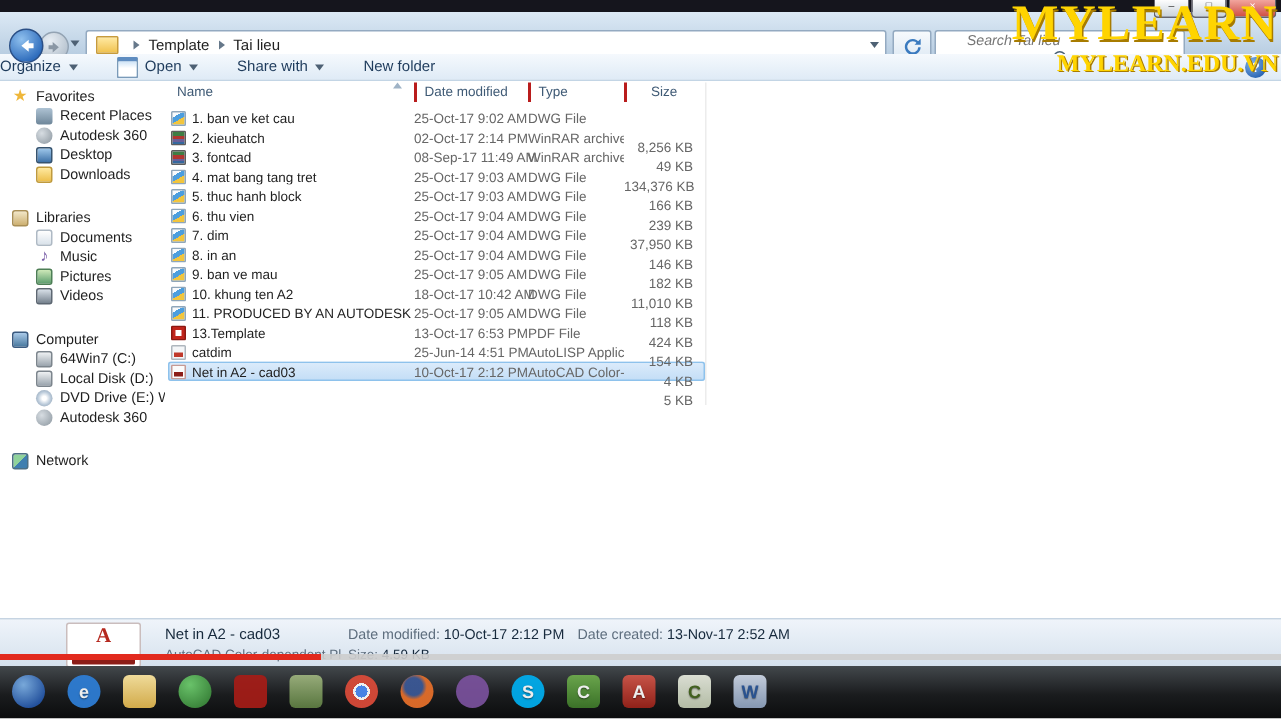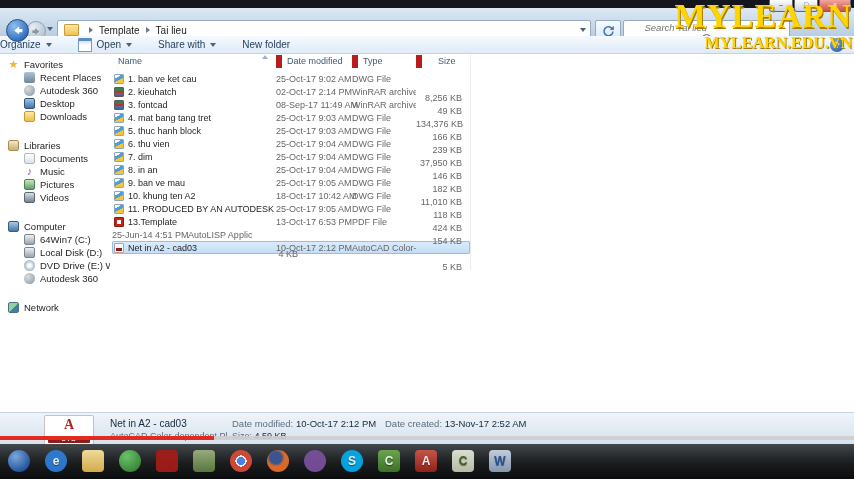--- a/index.html
+++ b/index.html
@@ -66,21 +66,21 @@
   .ic-music::before{content:"♪";color:#7a5fa8;}
   .ic-pictures{background:linear-gradient(#cde8b8,#5d9e6e);border:1px solid #4d7e55;box-sizing:border-box;}
   .ic-videos{background:linear-gradient(#d8e0e8,#76828e);border:1px solid #5d6772;box-sizing:border-box;}
   .ic-computer{background:linear-gradient(#a9c9e8,#49799f);border:1px solid #3a5a80;box-sizing:border-box;}
   .ic-drive{background:linear-gradient(#eef1f3,#9aa4ad);border:1px solid #7c858d;box-sizing:border-box;border-radius:2px;}
   .ic-dvd{background:radial-gradient(circle,#ffffff 18%,#b9c9d9 55%,#8294a6);border-radius:50%;}
   .ic-network{background:linear-gradient(135deg,#8fd39b 50%,#3f7fb0 50%);border:1px solid #4c6f84;box-sizing:border-box;}
   
   .flist{position:absolute;left:112px;top:55px;width:358px;}
   .fl-header{display:flex;height:13px;align-items:center;font-size:9px;color:#3f5a75;position:relative;}
-  .fl-header .hc{box-sizing:border-box;height:13px;line-height:13px;border-left:6px solid #b91c1c;padding-left:5px;}
+  .fl-header .hc{box-sizing:border-box;height:13px;line-height:13px;border-left:2px solid #b91c1c;padding-left:5px;}
   .fl-header .hc:first-child{border-left:none;padding-left:6px;}
   .hc.h-name{width:164px;}
   .hc.h-date{width:76px;}
   .hc.h-type{width:64px;}
   .hc.h-size{width:52px;padding-left:16px;}
   .sort-up{position:absolute;left:150px;top:0;width:0;height:0;border-left:3px solid transparent;border-right:3px solid transparent;border-bottom:4px solid #9fb3c6;}
   .fl-rows{padding-top:4px;}
   .frow{display:flex;align-items:center;height:13px;font-size:9px;color:#1f1f1f;border-radius:2px;}
   .frow.sel{background:linear-gradient(#ddecfb,#c2ddf6);box-shadow:inset 0 0 0 1px #8ec2ec;}
   .c-name{width:164px;display:flex;align-items:center;gap:4px;overflow:hidden;white-space:nowrap;padding-left:2px;box-sizing:border-box;}
@@ -376,20 +376,24 @@
       <div class="frow">
         <span class="c-name">
           <span class="fti ft-pdf"></span>
           <span class="fn">13.Template</span>
         </span>
         <span class="c-date">13-Oct-17 6:53 PM</span>
         <span class="c-type">PDF File</span>
         <span class="c-size">154 KB</span>
       </div>
       <div class="frow">
+        <span class="c-name">
+          <span class="fti ft-lsp"></span>
+          <span class="fn">catdim</span>
+        </span>
         <span class="c-date">25-Jun-14 4:51 PM</span>
         <span class="c-type">AutoLISP Applicat...</span>
         <span class="c-size">4 KB</span>
       </div>
       <div class="frow sel">
         <span class="c-name">
           <span class="fti ft-ctb"></span>
           <span class="fn">Net in A2 - cad03</span>
         </span>
         <span class="c-date">10-Oct-17 2:12 PM</span>

